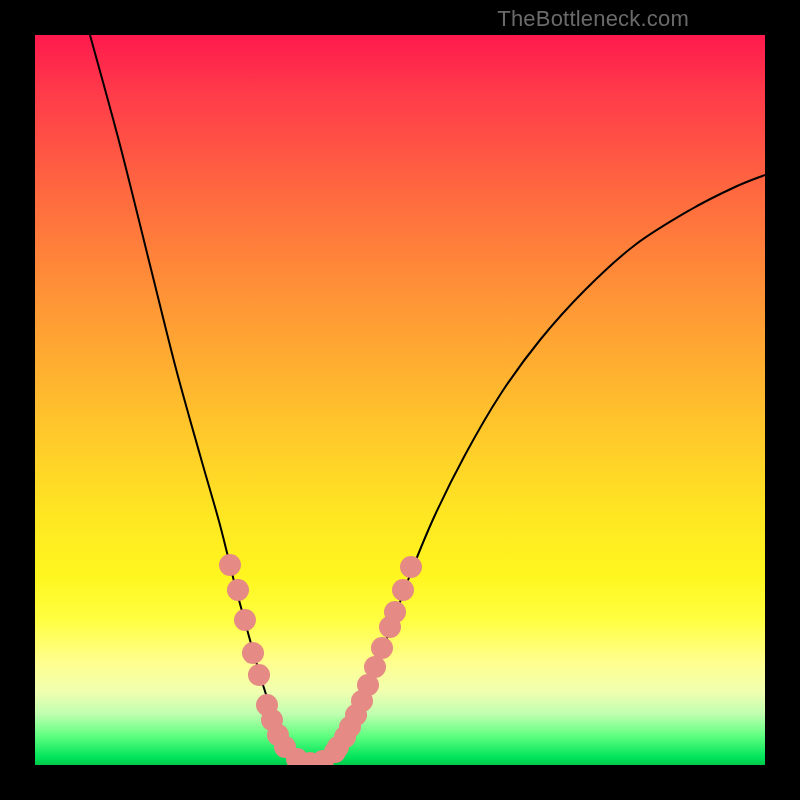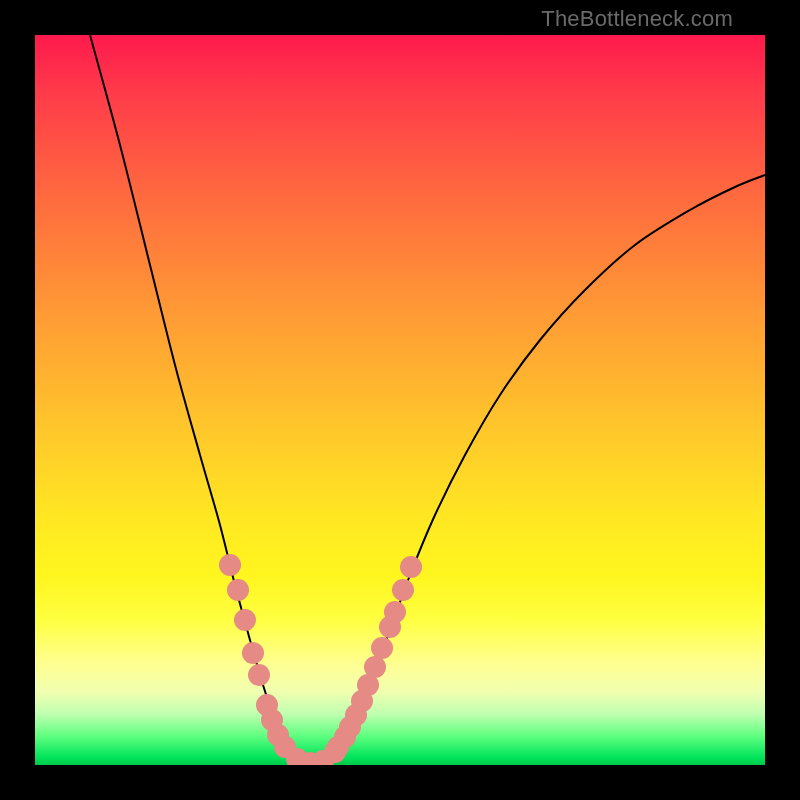--- a/index.html
+++ b/index.html
@@ -11,21 +11,20 @@
     background: #000;
     font-family: Arial, Helvetica, sans-serif;
   }
   .frame {
     position: absolute;
     left: 0;
     top: 0;
     width: 703px;
     height: 800px;
     background: #000;
-    padding-left: 44px;
   }
   .plot {
     position: absolute;
     left: 35px;
     top: 35px;
     width: 730px;
     height: 730px;
     background: linear-gradient(
       to bottom,
       #ff1a4d 0%,

